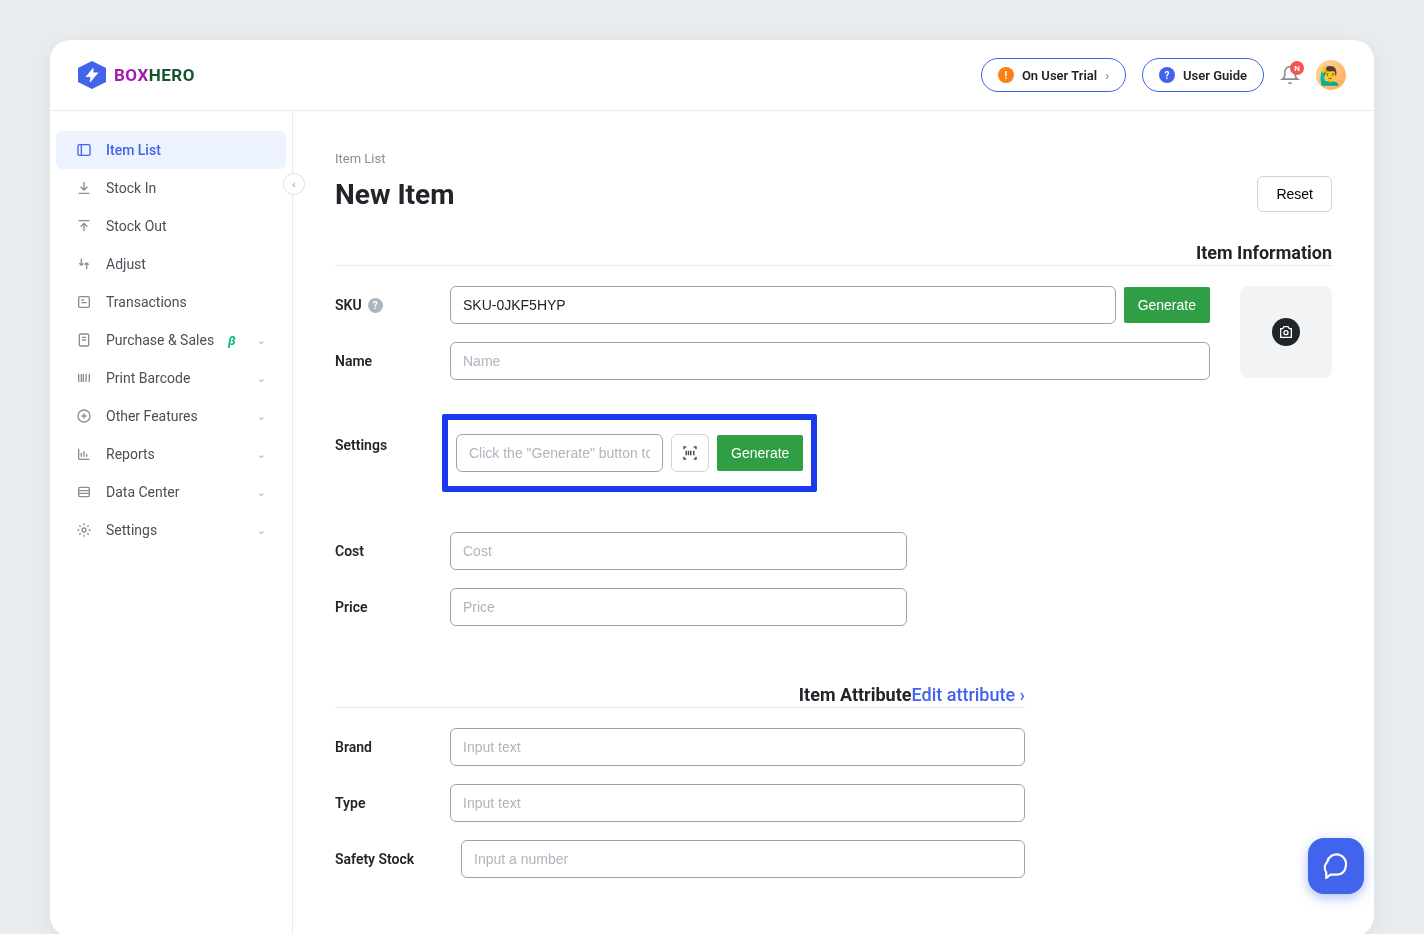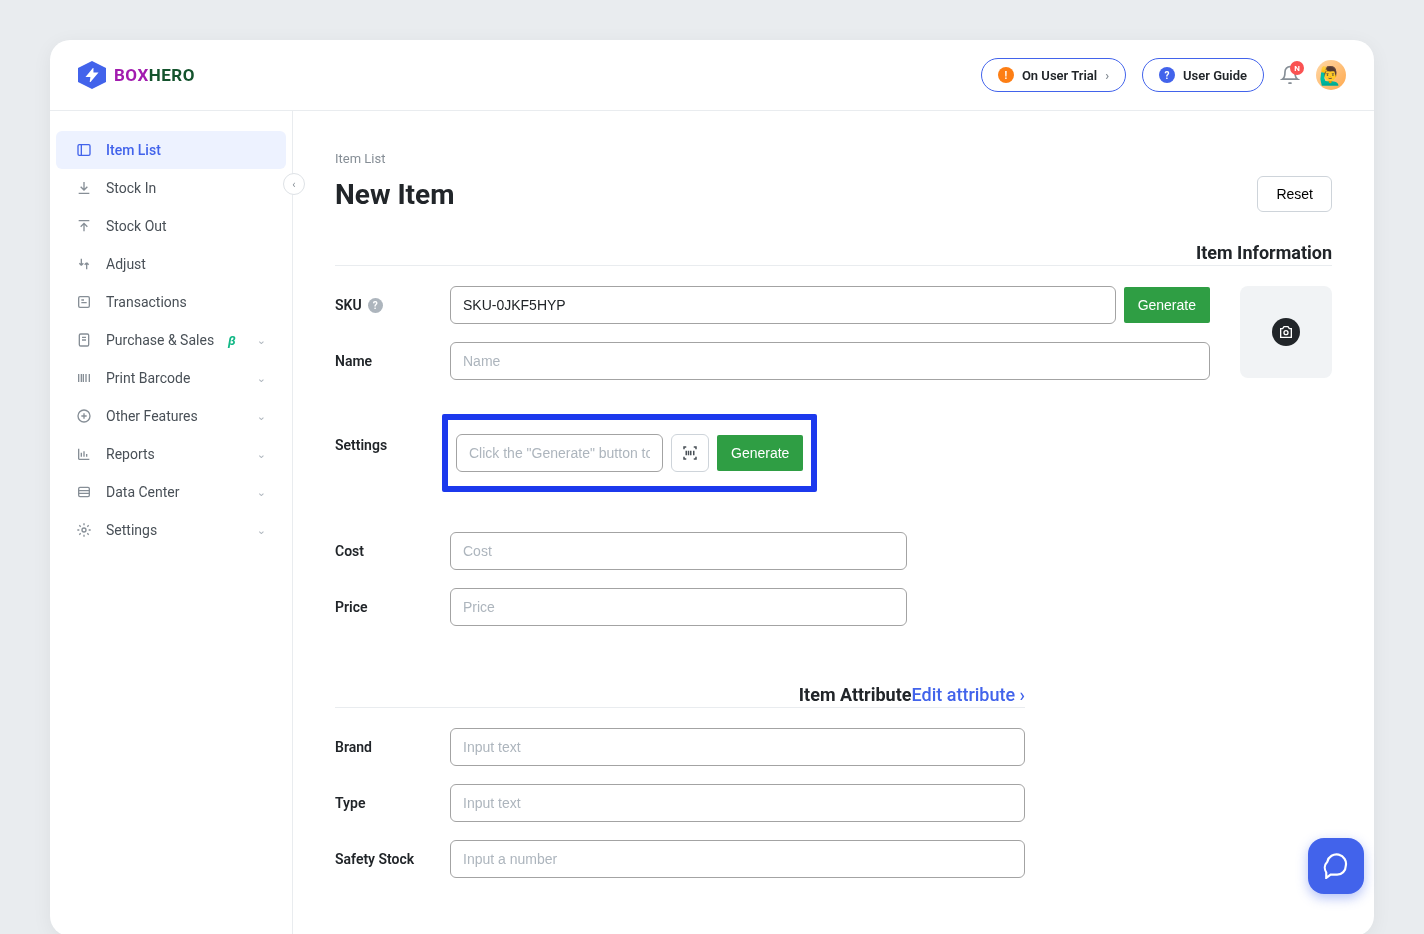--- a/index.html
+++ b/index.html
@@ -551,21 +551,21 @@
         <div class="form-control-wrap">
           <input class="text-input" placeholder="Input text" style="">
         </div>
       </div>
       <div class="form-row" style="max-width:690px;">
         <div class="form-label">Type</div>
         <div class="form-control-wrap">
           <input class="text-input" placeholder="Input text" style="">
         </div>
       </div>
-      <div class="form-row" style="max-width:690px;">
+      <div class="form-row" style="max-width:690px;gap:11px;">
         <div class="form-label">Safety Stock</div>
         <div class="form-control-wrap">
           <input class="text-input" placeholder="Input a number" style="">
         </div>
       </div>
 
     </div>
   </div>
 </div>
 

